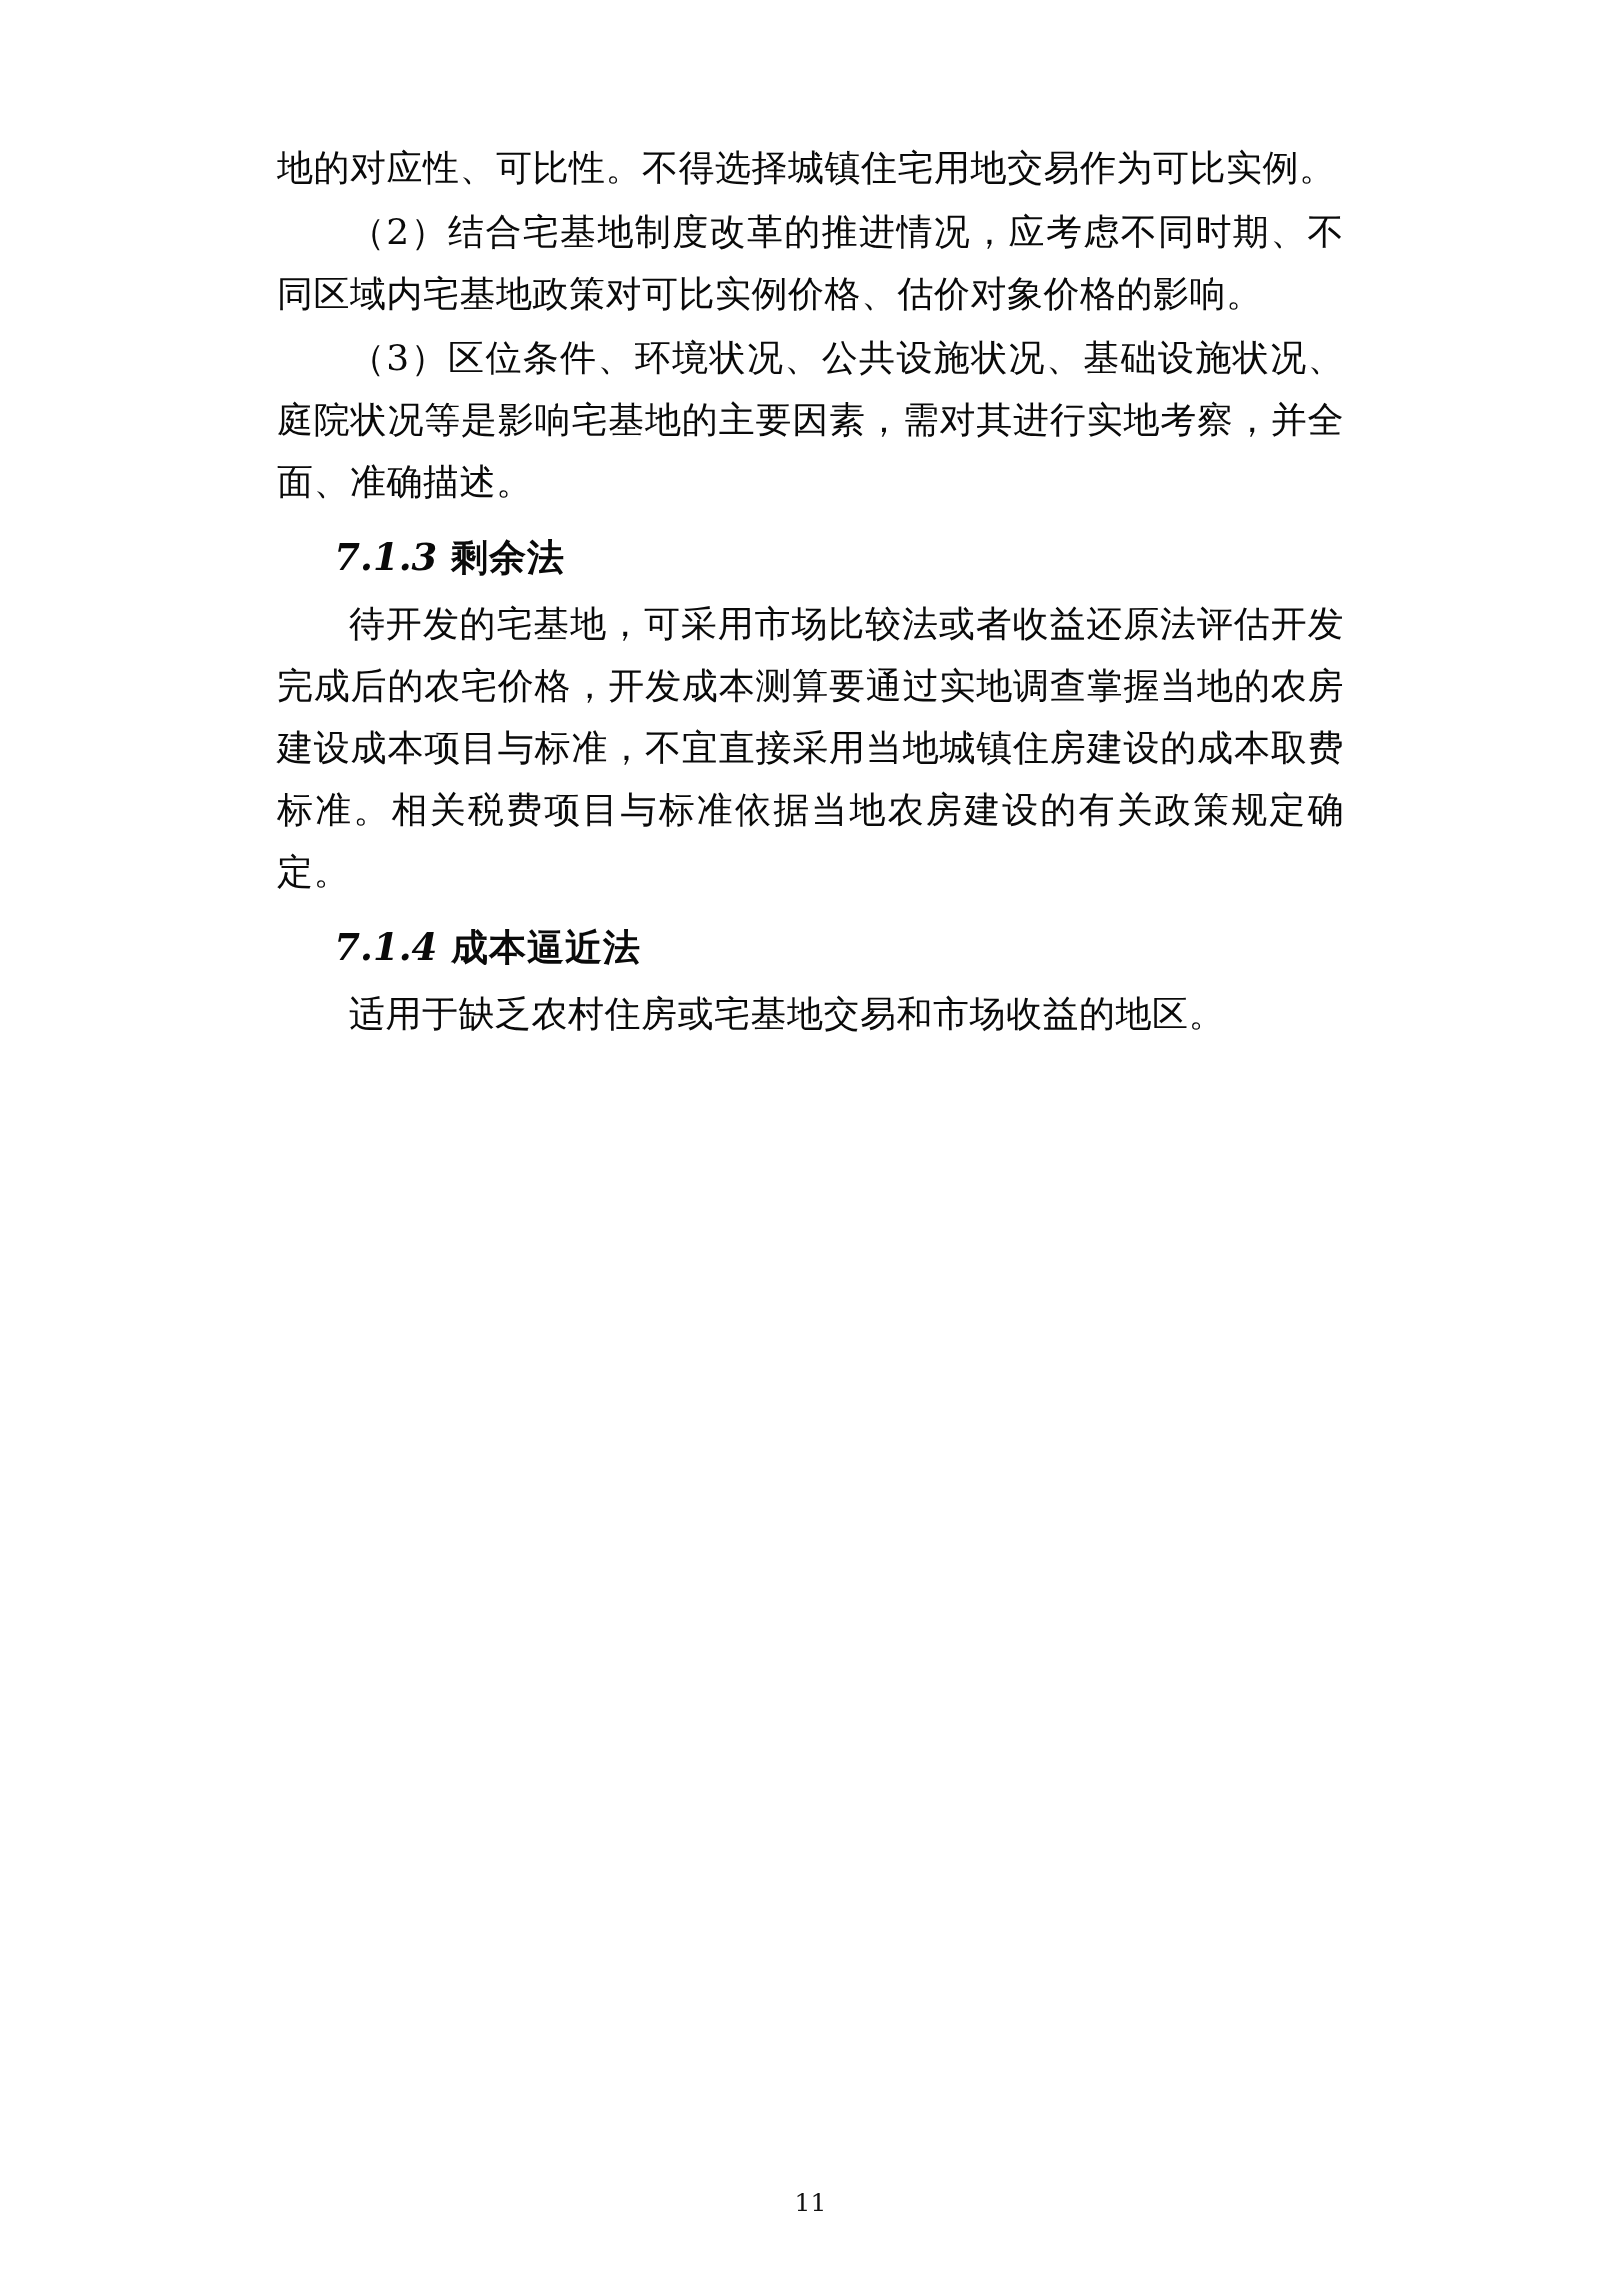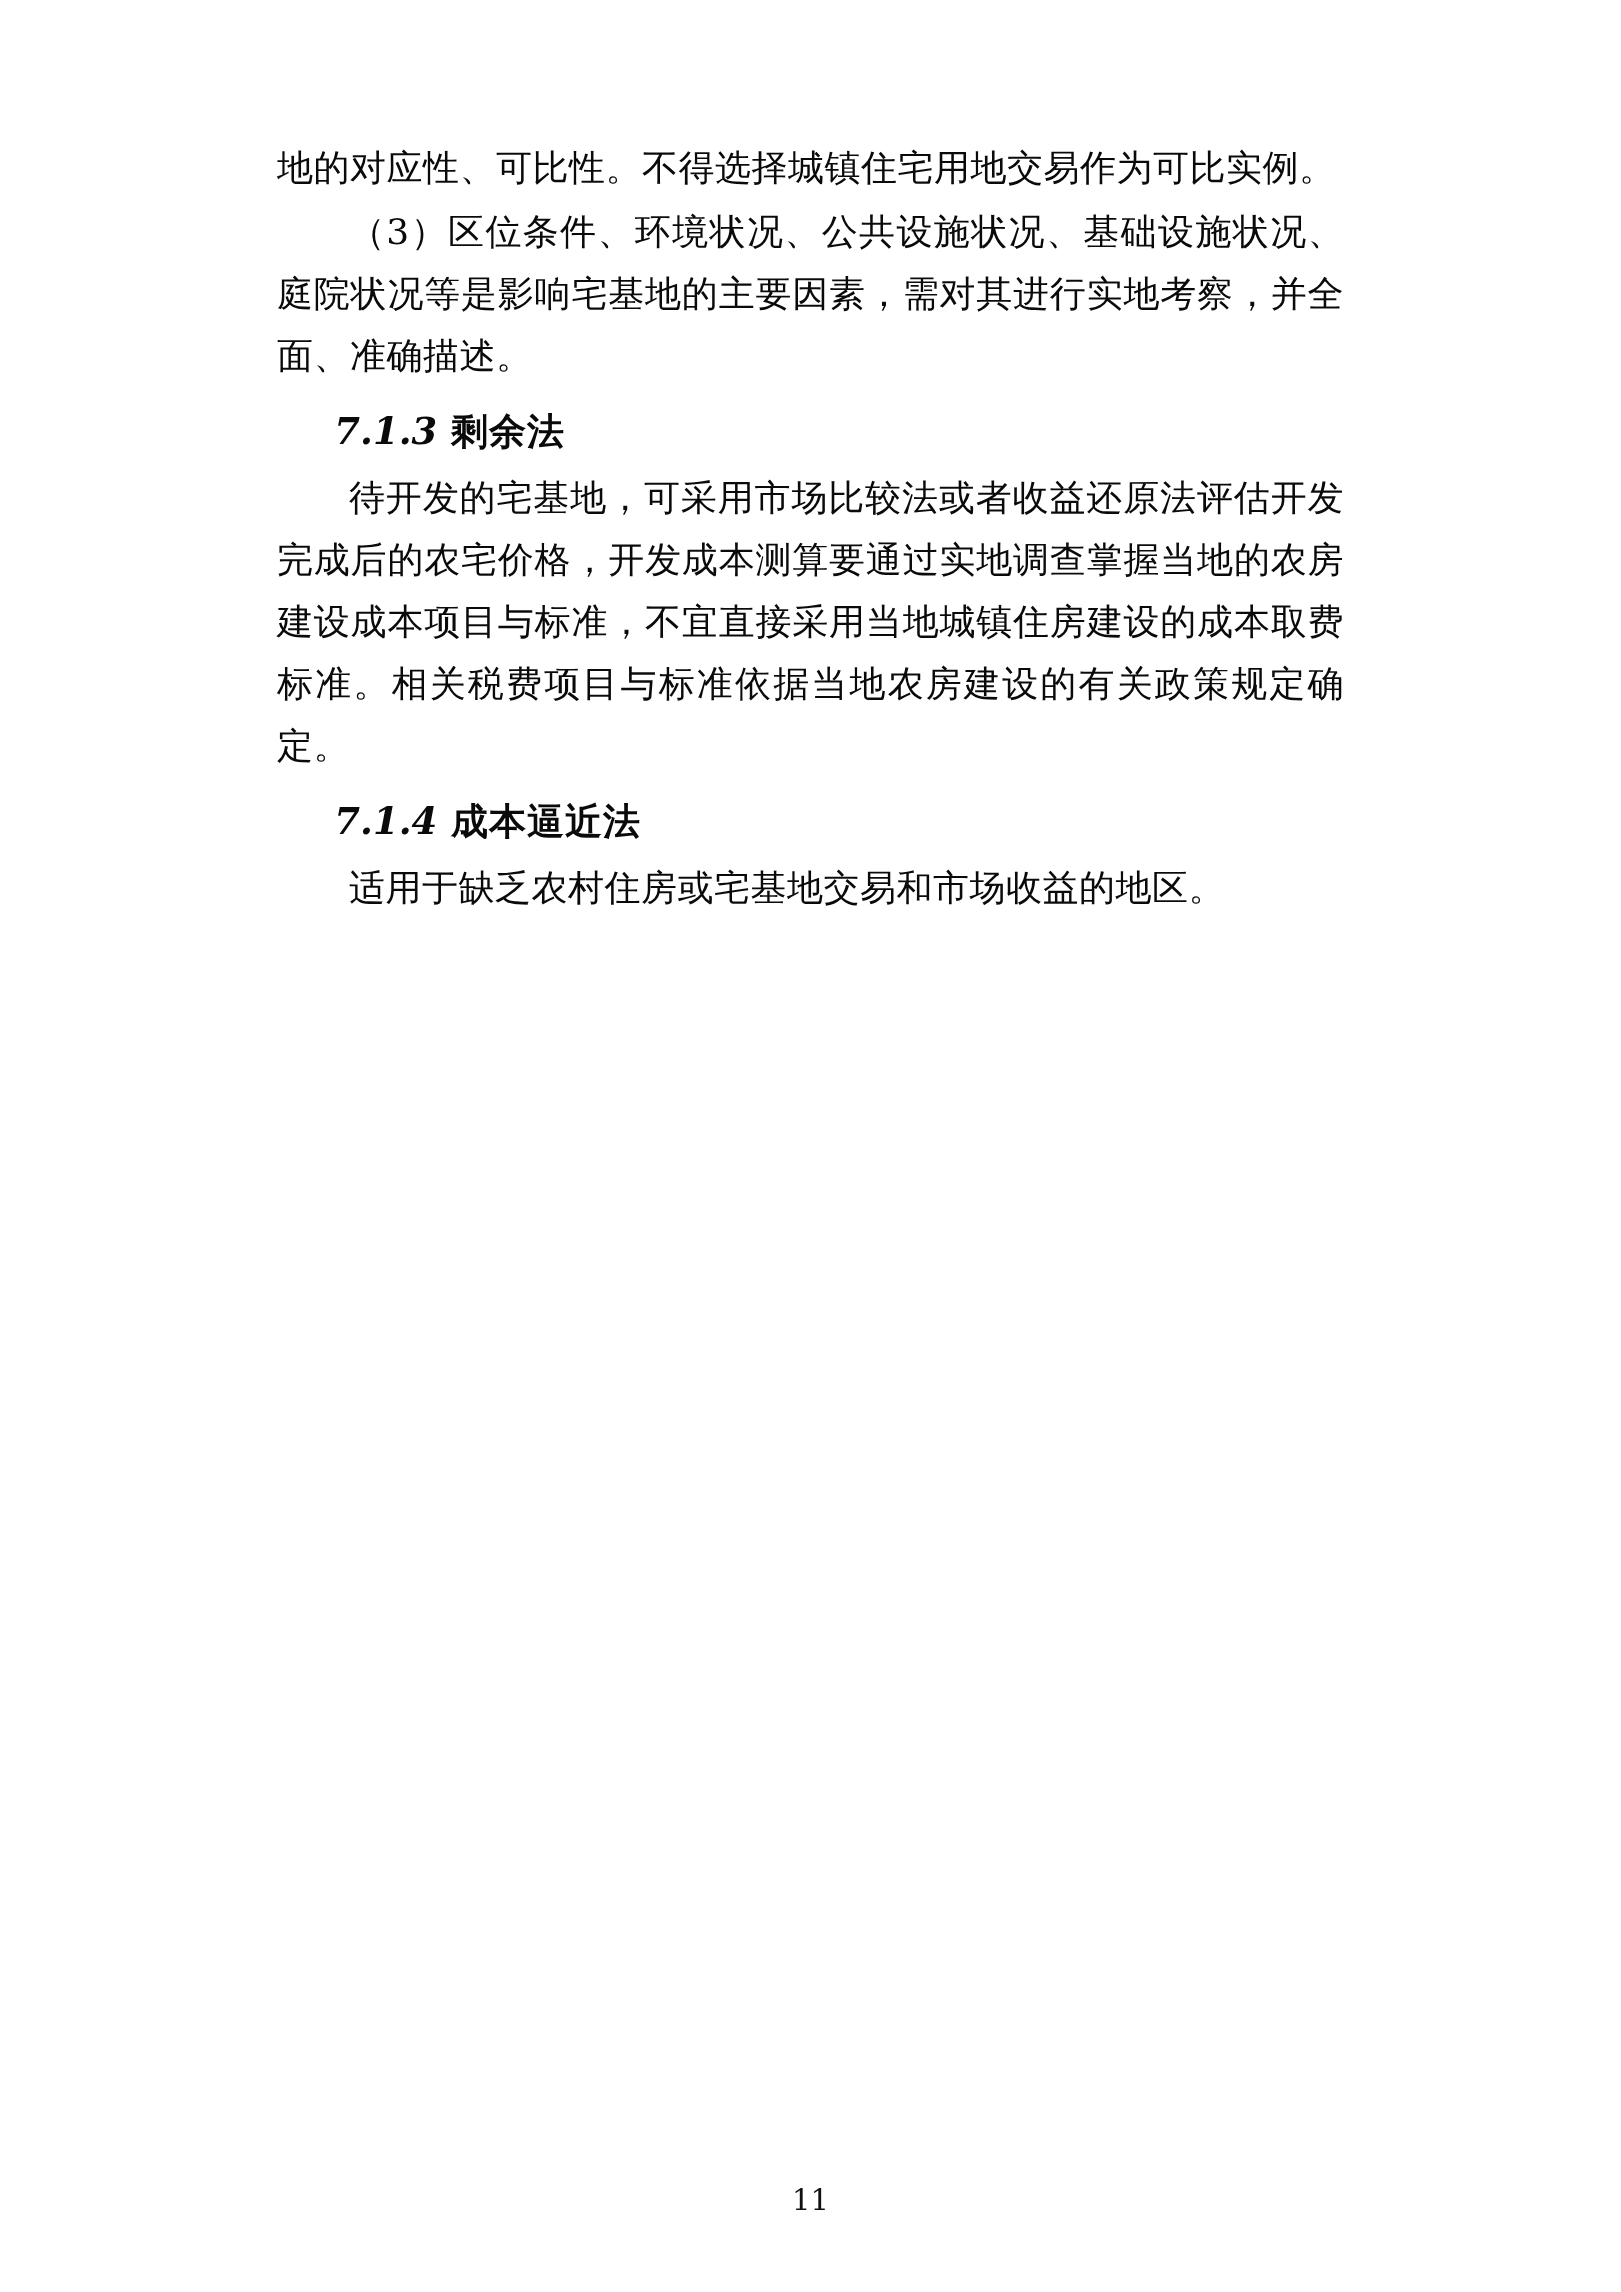--- a/index.html
+++ b/index.html
@@ -49,33 +49,34 @@
   }
   h3.heading .ttl {
     margin-left: 13.7px;
   }
   .footer {
     position: absolute;
     left: 0;
     right: 0;
     bottom: 76px;
     text-align: center;
-    font-size: 29px;
+    font-size: 25px;
     font-family: "DejaVu Serif", "Liberation Serif", serif;
     color: #111;
   }
 </style>
 </head>
 <body>
 
 <div class="page">
   <div class="content">
 
     <p class="noindent">地的对应性、可比性。不得选择城镇住宅用地交易作为可比实例。</p>
 
+    <p>（2）结合宅基地制度改革的推进情况，应考虑不同时期、不同区域内宅基地政策对可比实例价格、估价对象价格的影响。</p>
 
     <p>（3）区位条件、环境状况、公共设施状况、基础设施状况、庭院状况等是影响宅基地的主要因素，需对其进行实地考察，并全面、准确描述。</p>
 
     <h3 class="heading">
       <span class="num">7.1.3</span><span class="ttl">剩余法</span>
     </h3>
 
 
     <p>待开发的宅基地，可采用市场比较法或者收益还原法评估开发完成后的农宅价格，开发成本测算要通过实地调查掌握当地的农房建设成本项目与标准，不宜直接采用当地城镇住房建设的成本取费标准。相关税费项目与标准依据当地农房建设的有关政策规定确定。</p>
 

